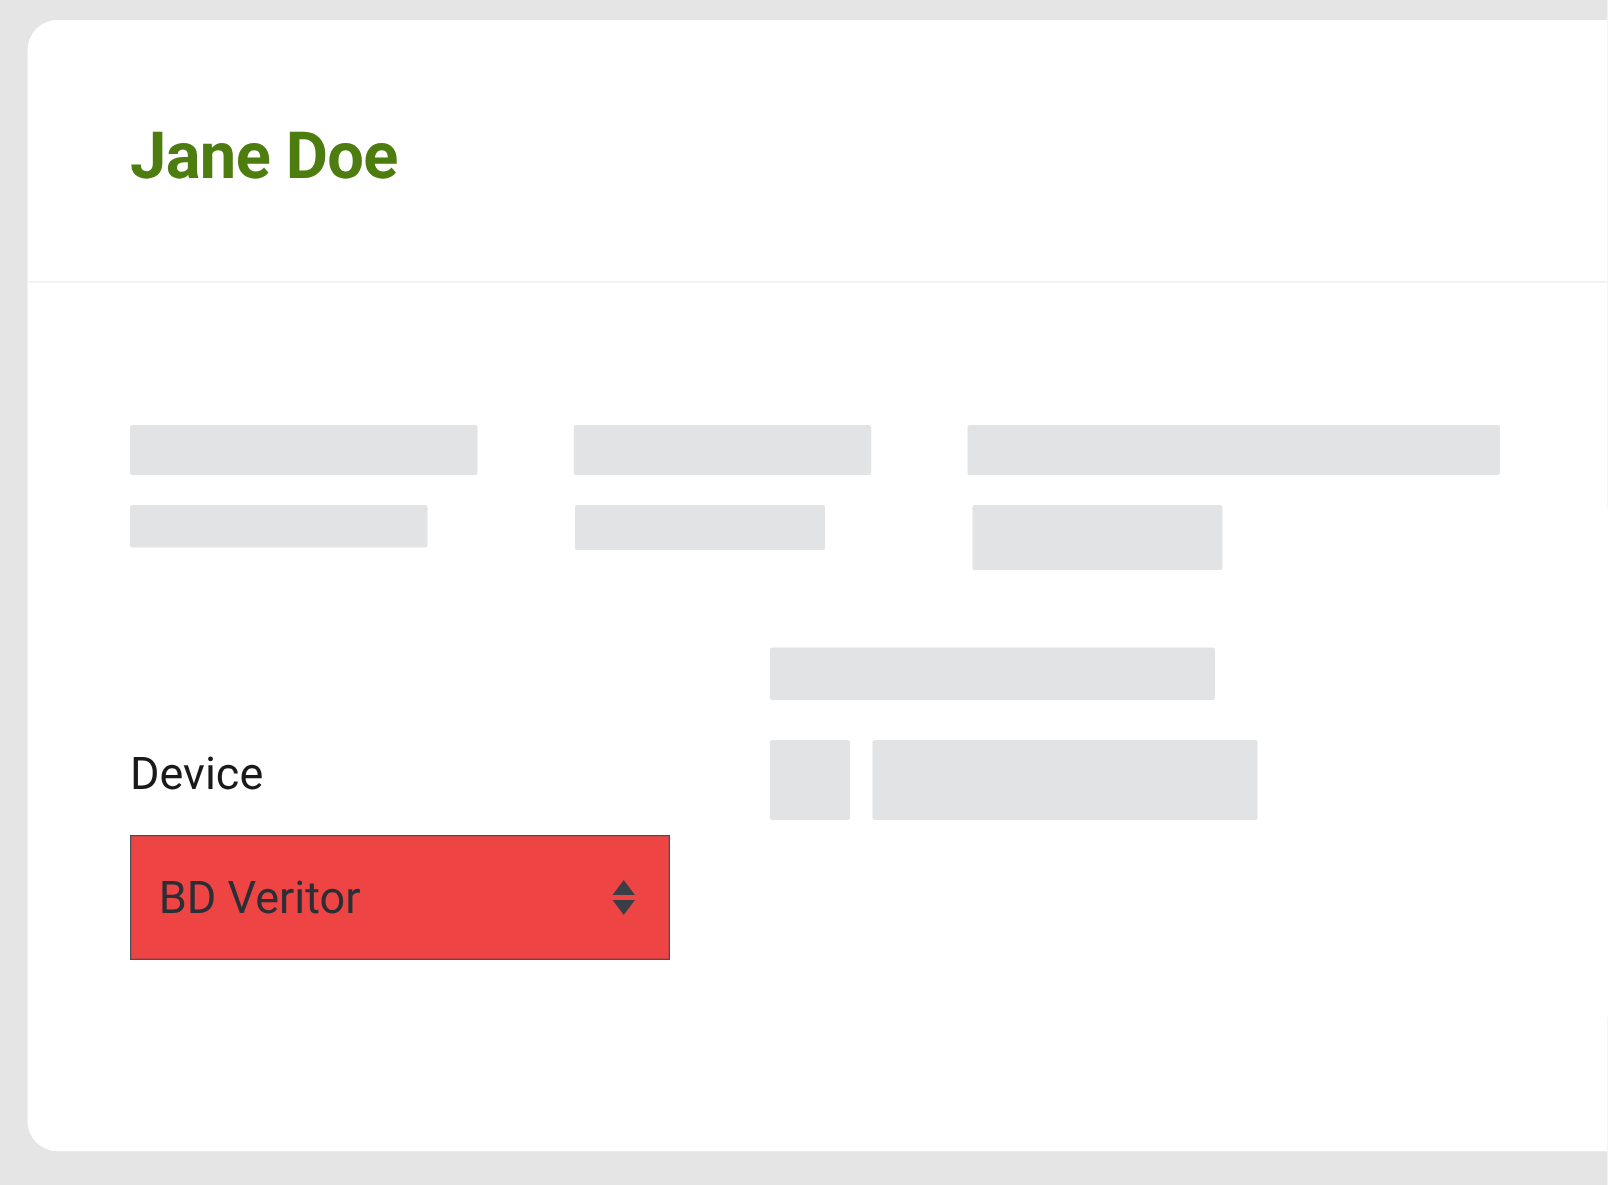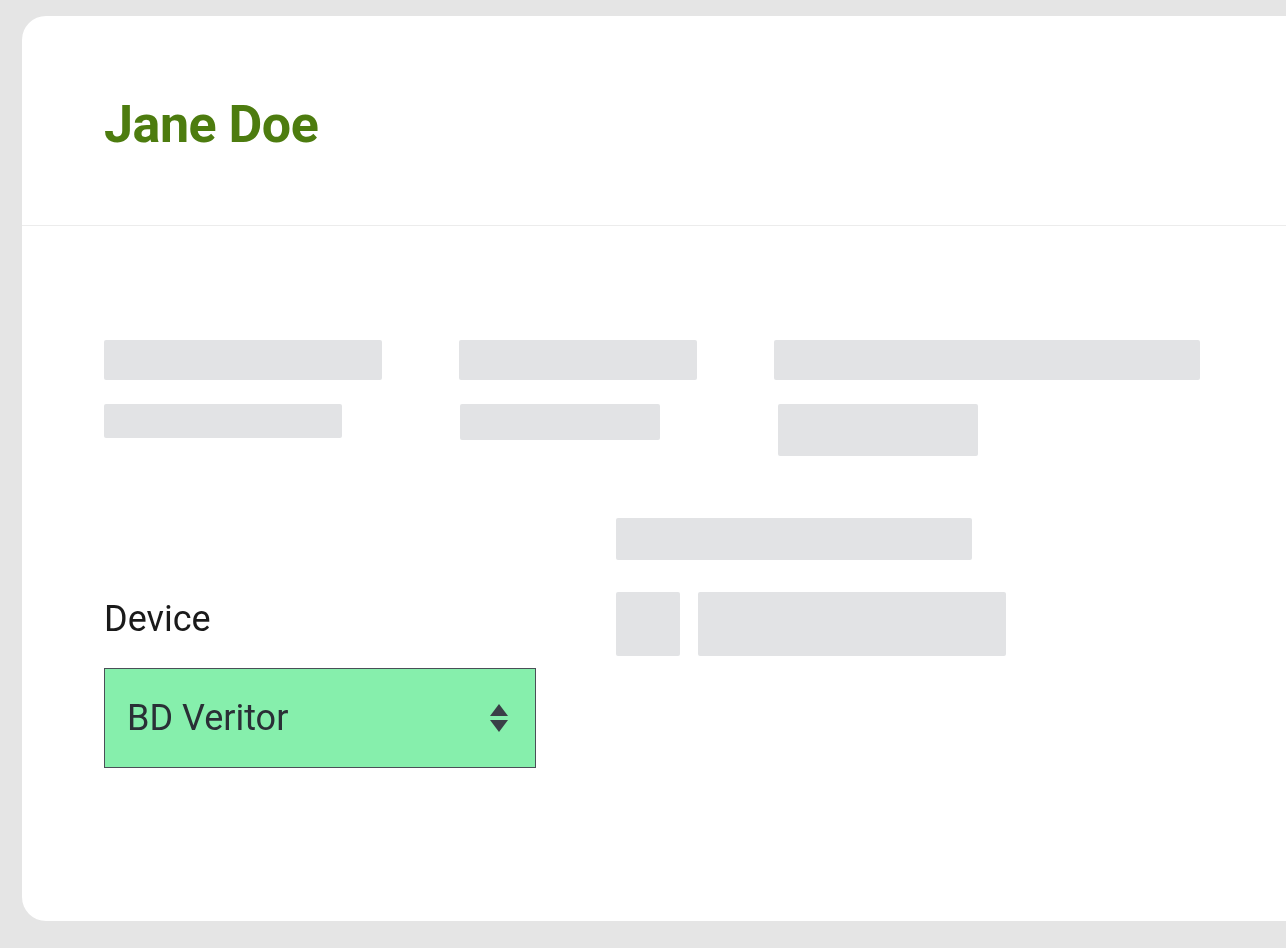--- a/index.html
+++ b/index.html
@@ -70,21 +70,21 @@
       display: block;
     }
     .select-wrapper {
       position: relative;
       width: 432px;
     }
     .select {
       width: 100%;
       height: 100px;
       border: 1.5px solid #4a4f57;
-      background: #86efac;
+      background: #ef4444;
       font-size: 36px;
       color: #2a2f36;
       padding: 0 60px 0 22px;
       appearance: none;
       -webkit-appearance: none;
       cursor: pointer;
       font-family: inherit;
     }
     .select-icon {
       position: absolute;

